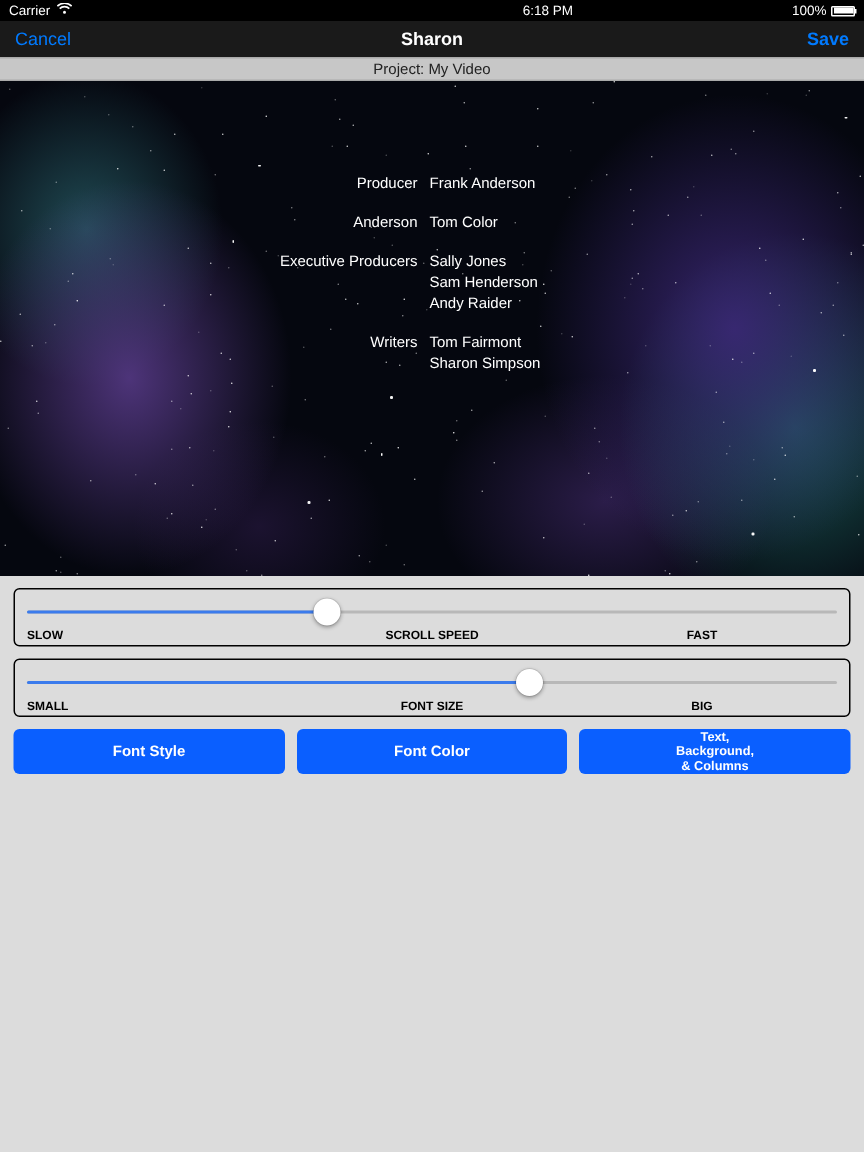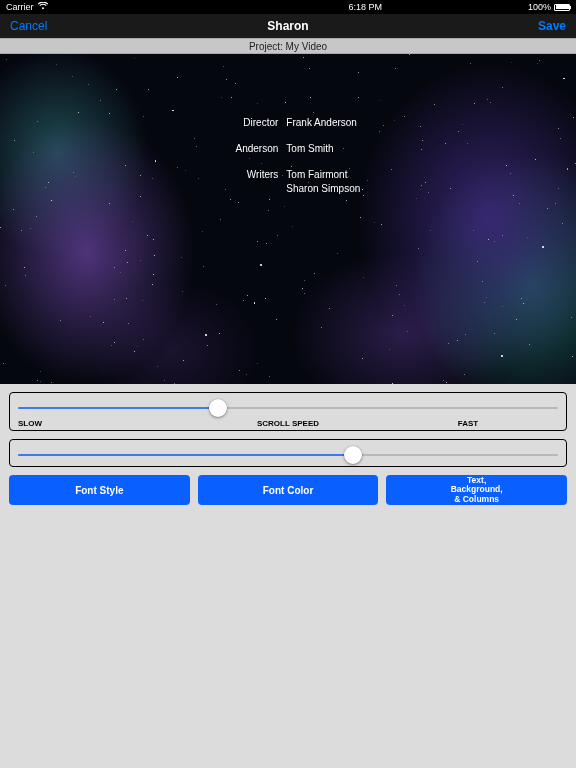--- a/index.html
+++ b/index.html
@@ -297,26 +297,30 @@
       <div class="star" style="left: 133.861px; top: 296.716px; opacity: 0.89;"></div>
       <div class="star" style="left: 379.664px; top: 46.3381px; opacity: 0.21;"></div>
       <div class="star" style="left: 142.321px; top: 245.67px; opacity: 0.25;"></div>
       <div class="star" style="left: 395.756px; top: 231.169px; opacity: 0.6;"></div>
       <div class="star" style="left: 303.773px; top: 239.296px; opacity: 0.55;"></div>
       <div class="star" style="left: 357.59px; top: 18.0205px; opacity: 0.83;"></div>
       <div class="star" style="left: 542.023px; top: 192.164px; opacity: 0.99; width: 1.5px; height: 1.5px;"></div>
     </div>
   <div class="credits" id="credits">
       <div class="credit-row">
-        <div class="credit-role">Director</div>
+        <div class="credit-role">Producer</div>
         <div class="credit-names">Frank Anderson</div>
       </div>
       <div class="credit-row">
         <div class="credit-role">Anderson</div>
-        <div class="credit-names">Tom Smith</div>
+        <div class="credit-names">Tom Color</div>
+      </div>
+      <div class="credit-row">
+        <div class="credit-role">Executive Producers</div>
+        <div class="credit-names">Sally Jones<br>Sam Henderson<br>Andy Raider</div>
       </div>
       <div class="credit-row">
         <div class="credit-role">Writers</div>
         <div class="credit-names">Tom Fairmont<br>Sharon Simpson</div>
       </div>
     </div>
 </div>
 
 <div class="controls">
 
@@ -332,20 +336,25 @@
       <div class="sl-right">FAST</div>
     </div>
   </div>
 
   <div class="slider-block">
     <div class="slider-track">
       <div class="track-bg"></div>
       <div class="track-fill" id="size-fill" style="width: 62%;"></div>
       <div class="thumb" id="size-thumb" style="left: 62%;"></div>
     </div>
+    <div class="slider-labels">
+      <div class="sl-left">SMALL</div>
+      <div class="sl-center">FONT SIZE</div>
+      <div class="sl-right">BIG</div>
+    </div>
   </div>
 
 </div>
 
 <div class="button-row">
   <div class="btn">Font Style</div>
   <div class="btn">Font Color</div>
   <div class="btn multi" id="btn-multi">Text,<br>Background,<br>&amp; Columns</div>
 </div>
 

